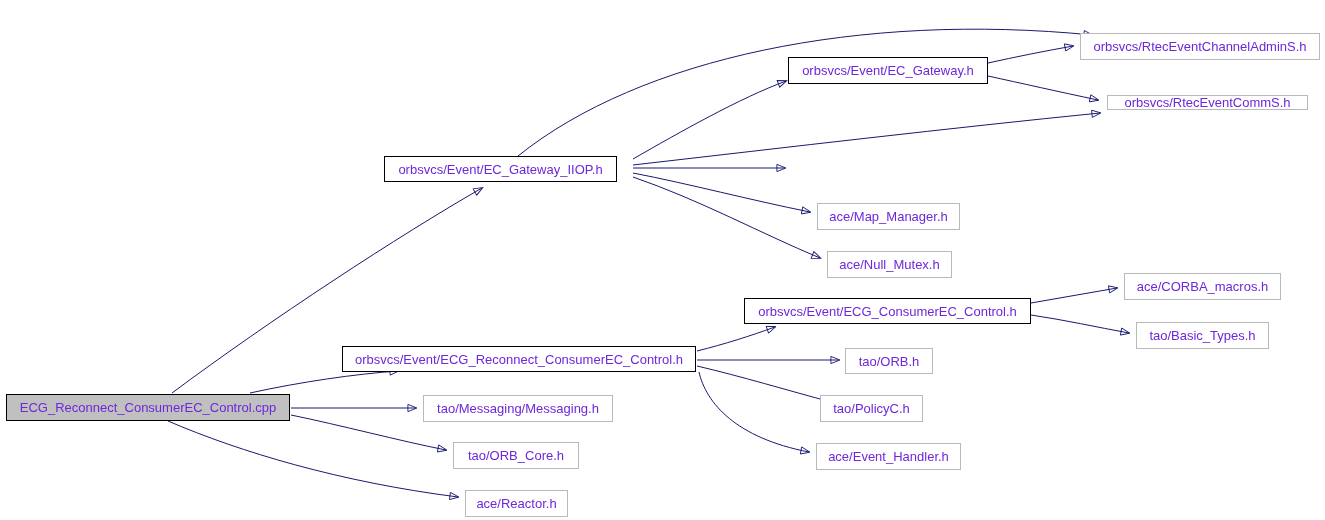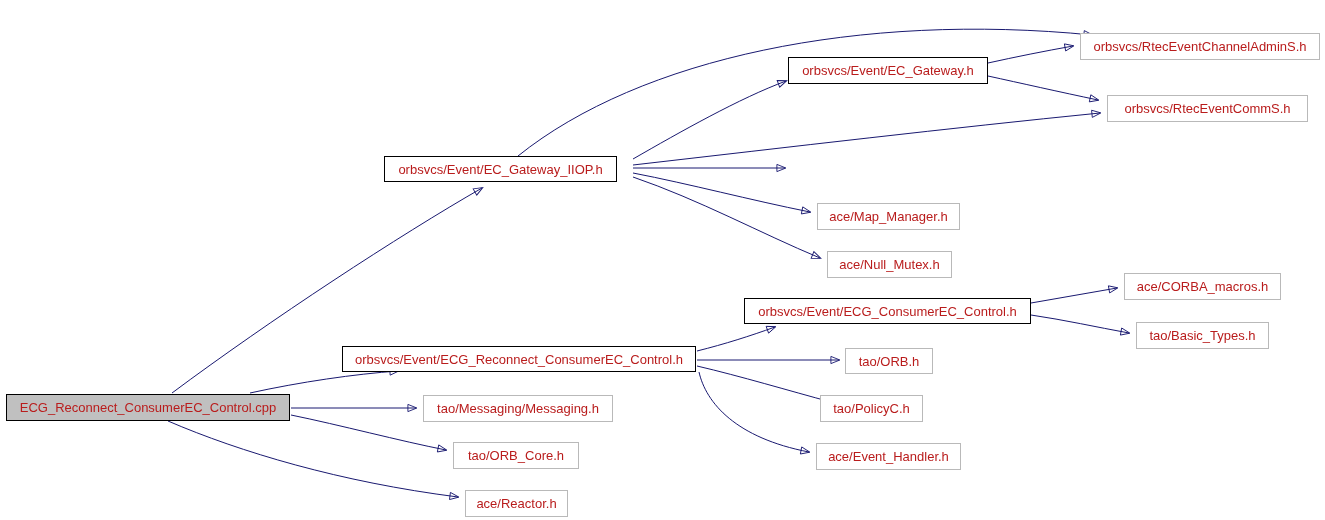--- a/index.html
+++ b/index.html
@@ -11,21 +11,21 @@
     overflow:hidden;
   }
   #edges{position:absolute;left:0;top:0;width:1325px;height:520px;}
   #edges path{fill:none;stroke:#191970;stroke-width:1;}
   .node{
     position:absolute;
     box-sizing:border-box;
     display:flex;align-items:center;justify-content:center;
     border:1px solid #b9b9b9;
     background:#ffffff;
-    color:#b91c1c;
+    color:#6d28d9;
     font-size:13px;
     white-space:nowrap;
     line-height:1;
   }
   .node.linked{border-color:#000000;}
   .node.root{border-color:#000000;background:#c0c0c0;}
 </style>
 </head>
 <body>
 
@@ -55,21 +55,21 @@
     <path marker-end="url(#arrow)" d="M697,366 C740,376 790,391 831,402"></path>
     <path marker-end="url(#arrow)" d="M699,372 C706,403 736,438 809,452"></path>
     <path marker-end="url(#arrow)" d="M1031,303 C1060,298 1088,293 1117,288"></path>
     <path marker-end="url(#arrow)" d="M1031,315 C1065,320 1096,327 1129,333"></path>
   </svg>
 
   <div class="node root" style="left:6px;   top:394px; width:284px; height:27px">ECG_Reconnect_ConsumerEC_Control.cpp</div>
   <div class="node linked" style="left:384px; top:156px; width:233px; height:26px">orbsvcs/Event/EC_Gateway_IIOP.h</div>
   <div class="node linked" style="left:788px; top:57px;  width:200px; height:27px">orbsvcs/Event/EC_Gateway.h</div>
   <div class="node" style="left:1080px;top:33px;  width:240px; height:27px">orbsvcs/RtecEventChannelAdminS.h</div>
-  <div class="node" style="left:1107px;top:95px;  width:201px; height:27px">orbsvcs/RtecEventCommS.h</div>
+  <div class="node" style="left:1107px;top:95px;  width:201px; height:15px">orbsvcs/RtecEventCommS.h</div>
   <div class="node" style="left:817px; top:203px; width:143px; height:27px">ace/Map_Manager.h</div>
   <div class="node" style="left:827px; top:251px; width:125px; height:27px">ace/Null_Mutex.h</div>
   <div class="node linked" style="left:744px; top:298px; width:287px; height:26px">orbsvcs/Event/ECG_ConsumerEC_Control.h</div>
   <div class="node" style="left:1124px;top:273px; width:157px; height:27px">ace/CORBA_macros.h</div>
   <div class="node" style="left:1136px;top:322px; width:133px; height:27px">tao/Basic_Types.h</div>
   <div class="node linked" style="left:342px; top:346px; width:354px; height:26px">orbsvcs/Event/ECG_Reconnect_ConsumerEC_Control.h</div>
   <div class="node" style="left:845px; top:348px; width:88px;  height:26px">tao/ORB.h</div>
   <div class="node" style="left:820px; top:395px; width:103px; height:27px">tao/PolicyC.h</div>
   <div class="node" style="left:816px; top:443px; width:145px; height:27px">ace/Event_Handler.h</div>
   <div class="node" style="left:423px; top:395px; width:190px; height:27px">tao/Messaging/Messaging.h</div>

